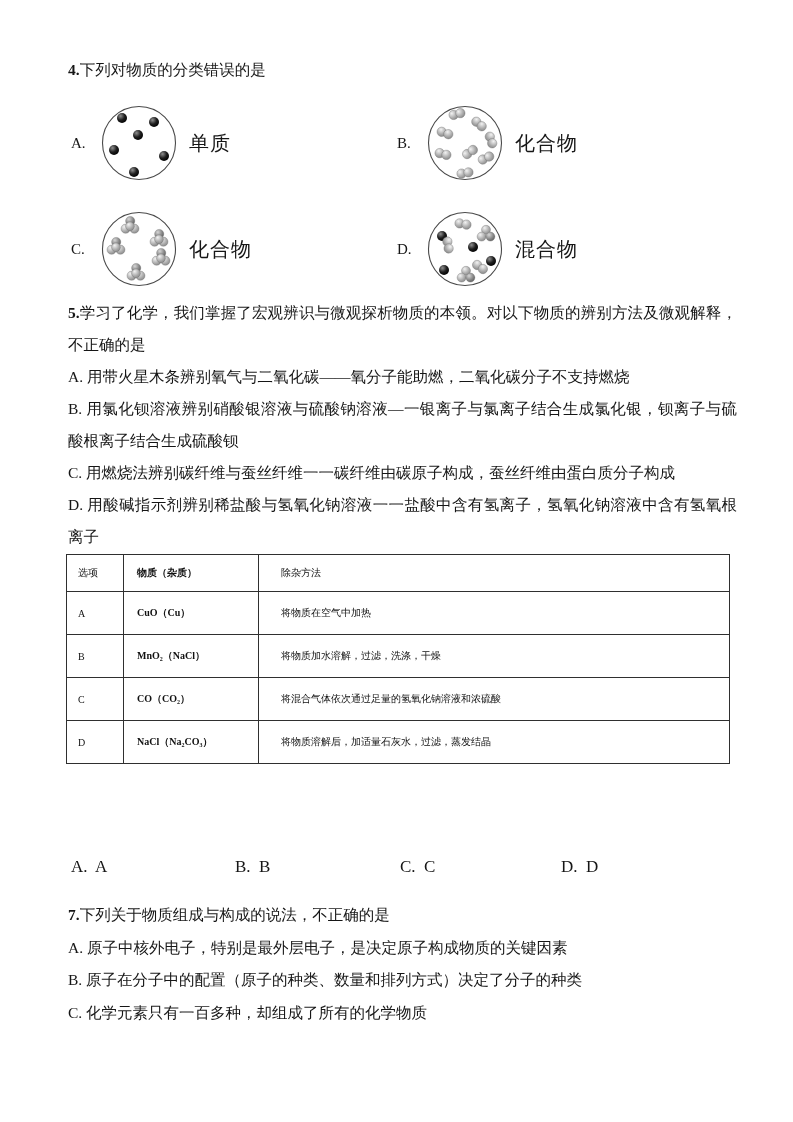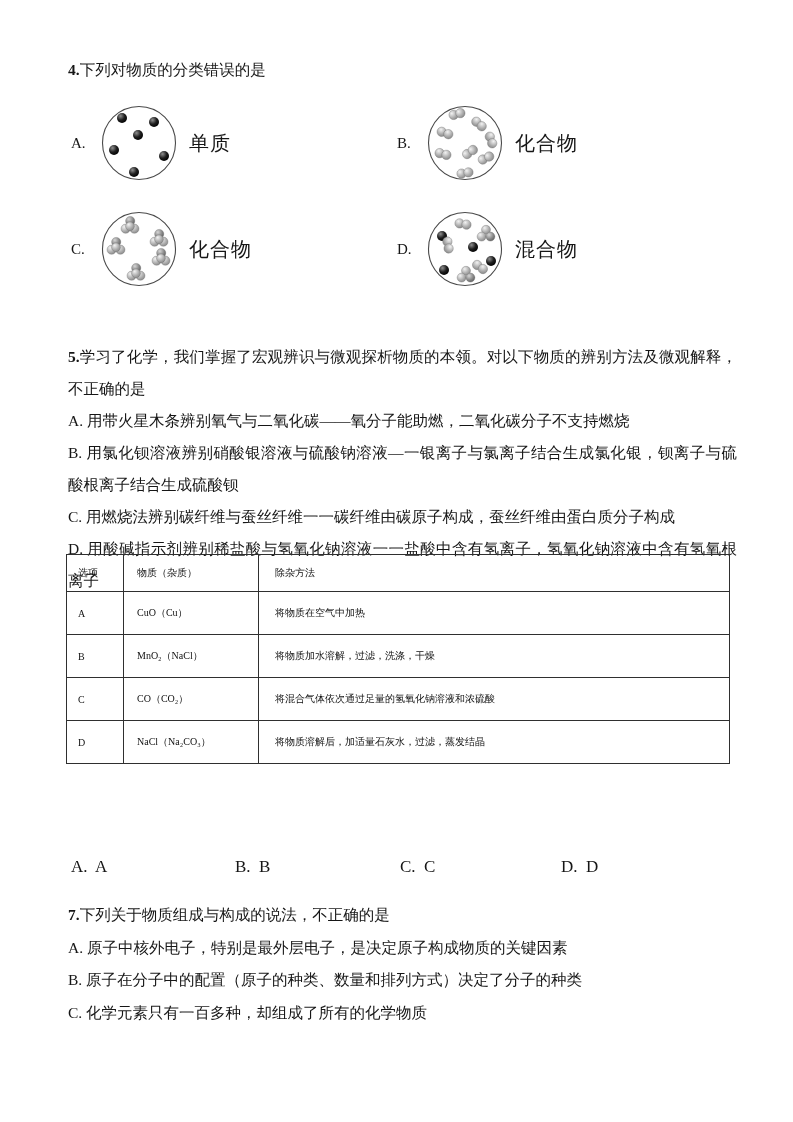--- a/index.html
+++ b/index.html
@@ -17,22 +17,22 @@
   .q4-caption{font-size:20px; letter-spacing:1px;}
   .mol-svg{display:block;}
   
   .textblock{position:absolute; left:68px; width:669px; line-height:32px; word-break:break-all; text-align:justify;}
   .textblock .para, .textblock .opt{min-height:32px;}
   
   table.q6{position:absolute; left:66px; top:554px; width:663px; border-collapse:collapse; table-layout:fixed; font-size:10px; color:#111;}
   table.q6 th, table.q6 td{border:1px solid #2f2f2f; font-weight:normal; text-align:left; vertical-align:middle; padding:0 8px 0 11px; overflow:hidden;}
   table.q6 col.c1{width:57px;} table.q6 col.c2{width:135px;} table.q6 col.c3{width:471px;}
   table.q6 thead tr{height:37px;} table.q6 tbody tr{height:43px;}
-  table.q6 td:nth-child(2), table.q6 th:nth-child(2){padding-left:13px;}
-  table.q6 td:nth-child(3), table.q6 th:nth-child(3){padding-left:16px;}
+  table.q6 td:nth-child(2), table.q6 th:nth-child(2){padding-left:13px;font-weight:bold;}
+  table.q6 td:nth-child(3), table.q6 th:nth-child(3){padding-left:22px;}
   
   #answers{position:absolute; left:71px; top:857px; width:660px; height:22px;}
   #answers .ans-item{position:absolute; top:0; white-space:pre; font-size:17px;}
   #answers .ans-item:nth-child(1){left:0;}
   #answers .ans-item:nth-child(2){left:164px;}
   #answers .ans-item:nth-child(3){left:329px;}
   #answers .ans-item:nth-child(4){left:490px;}
 </style>
 </head>
 <body>
@@ -199,21 +199,21 @@
         </g>
         <g transform="translate(41,66) rotate(0)">
           <circle cx="0" cy="-4.2" r="4.5" fill="url(#gGray)" stroke="#6e6e6e" stroke-width="0.35"></circle>
           <circle cx="-4.4" cy="2.6" r="4.5" fill="url(#gGray)" stroke="#6e6e6e" stroke-width="0.35"></circle>
           <circle cx="4.4" cy="2.6" r="4.5" fill="url(#gMid)" stroke="#6e6e6e" stroke-width="0.35"></circle>
         </g>
       </svg>
     <span class="q4-caption">混合物</span>
   </div>
 
-  <div class="textblock" style="top:297px;margin-top:44px;">
+  <div class="textblock" style="top:297px;">
     <div class="para">
       <span class="qnum">5.</span><span>学习了化学，我们掌握了宏观辨识与微观探析物质的本领。对以下物质的辨别方法及微观解释，不正确的是</span>
     </div>
     <div>
         <div class="opt">A.  用带火星木条辨别氧气与二氧化碳——氧分子能助燃，二氧化碳分子不支持燃烧</div>
         <div class="opt">B.  用氯化钡溶液辨别硝酸银溶液与硫酸钠溶液—一银离子与氯离子结合生成氯化银，钡离子与硫酸根离子结合生成硫酸钡</div>
         <div class="opt">C.  用燃烧法辨别碳纤维与蚕丝纤维一一碳纤维由碳原子构成，蚕丝纤维由蛋白质分子构成</div>
         <div class="opt">D.  用酸碱指示剂辨别稀盐酸与氢氧化钠溶液一一盐酸中含有氢离子，氢氧化钠溶液中含有氢氧根离子</div>
       </div>
   </div>

